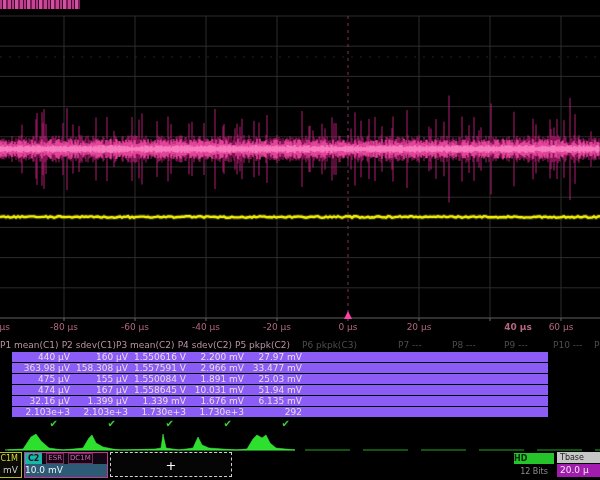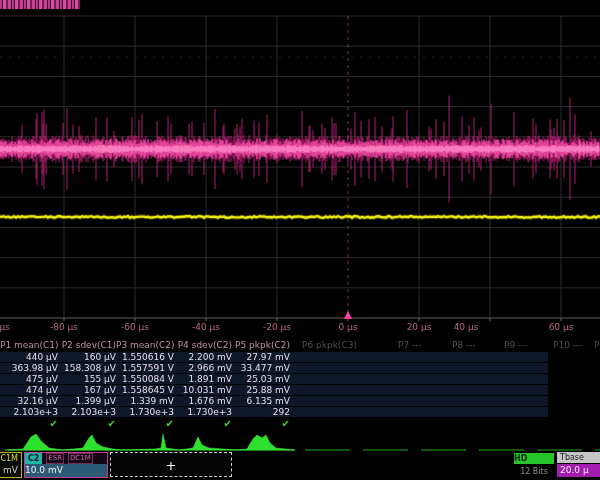--- a/index.html
+++ b/index.html
@@ -11,21 +11,21 @@
     filter:blur(.4px);}
   #plot{position:absolute;left:0;top:0;}
   
   #axis-labels{position:absolute;left:0;top:322px;width:600px;height:12px;}
   #axis-labels span{position:absolute;width:40px;text-align:center;font-size:9px;color:#b26680;}
   #trig-tri{position:absolute;left:344px;top:311px;width:0;height:0;
     border-left:4px solid transparent;border-right:4px solid transparent;border-bottom:8px solid #ff40a6;}
   
   #meas-table{position:absolute;left:0;top:340px;width:548px;}
   .t-row{position:relative;height:10px;margin-bottom:1px;white-space:nowrap;}
-  .t-row.stripe{background:#0f172a;}
+  .t-row.stripe{background:#8b5cf6;margin-left:12px;}
   .t-cell{display:inline-block;width:58px;text-align:right;font-size:9px;line-height:10px;
           color:#e9dde3;vertical-align:top;overflow:visible;}
   .t-head{height:11px;margin-bottom:1px;}
   .t-head .t-cell{color:#bb93a6;}
   .t-head .inactive{position:absolute;top:0;font-size:9px;color:#4e4e4e;text-align:left;width:60px;}
   .t-check{height:11px;}
   .t-check .t-cell{color:#38d438;font-size:10px;line-height:11px;}
   #histicons{position:absolute;left:0;top:430px;}
   
   .desc{position:absolute;top:452px;height:26px;box-sizing:border-box;font-size:9px;}
@@ -102,30 +102,30 @@
 
   <div id="trig-tri"></div>
   <div id="axis-labels">
       <span style="left: -27px;">-100 µs</span>
       <span style="left: 44px;">-80 µs</span>
       <span style="left: 115px;">-60 µs</span>
       <span style="left: 186px;">-40 µs</span>
       <span style="left: 257px;">-20 µs</span>
       <span style="left: 328px;">0 µs</span>
       <span style="left: 399px;">20 µs</span>
-      <span style="left: 446px;">40 µs</span>
+      <span style="left: 498px; font-weight: bold;">40 µs</span>
       <span style="left: 541px;">60 µs</span>
     </div>
 
   <div id="meas-table">
       <div class="t-row t-head"><span class="t-cell">P1 mean(C1)</span><span class="t-cell">P2 sdev(C1)</span><span class="t-cell">P3 mean(C2)</span><span class="t-cell">P4 sdev(C2)</span><span class="t-cell">P5 pkpk(C2)</span><span class="inactive" style="left: 302px;">P6 pkpk(C3)</span><span class="inactive" style="left: 398px;">P7 ---</span><span class="inactive" style="left: 452px;">P8 ---</span><span class="inactive" style="left: 504px;">P9 ---</span><span class="inactive" style="left: 553px;">P10 ---</span><span class="inactive" style="left: 594px;">P11</span></div>
       <div class="t-row stripe"><span class="t-cell">440 µV</span><span class="t-cell">160 µV</span><span class="t-cell">1.550616 V</span><span class="t-cell">2.200 mV</span><span class="t-cell">27.97 mV</span></div>
       <div class="t-row stripe"><span class="t-cell">363.98 µV</span><span class="t-cell">158.308 µV</span><span class="t-cell">1.557591 V</span><span class="t-cell">2.966 mV</span><span class="t-cell">33.477 mV</span></div>
       <div class="t-row stripe"><span class="t-cell">475 µV</span><span class="t-cell">155 µV</span><span class="t-cell">1.550084 V</span><span class="t-cell">1.891 mV</span><span class="t-cell">25.03 mV</span></div>
-      <div class="t-row stripe"><span class="t-cell">474 µV</span><span class="t-cell">167 µV</span><span class="t-cell">1.558645 V</span><span class="t-cell">10.031 mV</span><span class="t-cell">25.88 mV</span></div>
+      <div class="t-row stripe"><span class="t-cell">474 µV</span><span class="t-cell">167 µV</span><span class="t-cell">1.558645 V</span><span class="t-cell">10.031 mV</span><span class="t-cell">51.94 mV</span></div>
       <div class="t-row stripe"><span class="t-cell">32.16 µV</span><span class="t-cell">1.399 µV</span><span class="t-cell">1.339 mV</span><span class="t-cell">1.676 mV</span><span class="t-cell">6.135 mV</span></div>
       <div class="t-row stripe"><span class="t-cell">2.103e+3</span><span class="t-cell">2.103e+3</span><span class="t-cell">1.730e+3</span><span class="t-cell">1.730e+3</span><span class="t-cell">292</span></div>
       <div class="t-row t-check"><span class="t-cell">✔</span><span class="t-cell">✔</span><span class="t-cell">✔</span><span class="t-cell">✔</span><span class="t-cell">✔</span></div>
     </div>
 
   <svg id="histicons" width="600" height="22">
       <path d="M8 20 H295M305 20 h45M363 20 h45M421 20 h45M479 20 h45M537 20 h45M595 20 h45" stroke="#1ea81e" stroke-width="1" fill="none"></path>
       <polygon points="5,20 23,19 31,7 36,4 41,11 49,18 63,20" fill="#2de02d" stroke="#49f049" stroke-width="0.5"></polygon>
       <polygon points="63,20 83,18 89,8 92,5 96,13 103,17 113,19 121,20" fill="#2de02d" stroke="#49f049" stroke-width="0.5"></polygon>
       <polygon points="121,20 155,19 161,18 163,4 166,18 173,19 179,20" fill="#2de02d" stroke="#49f049" stroke-width="0.5"></polygon>

